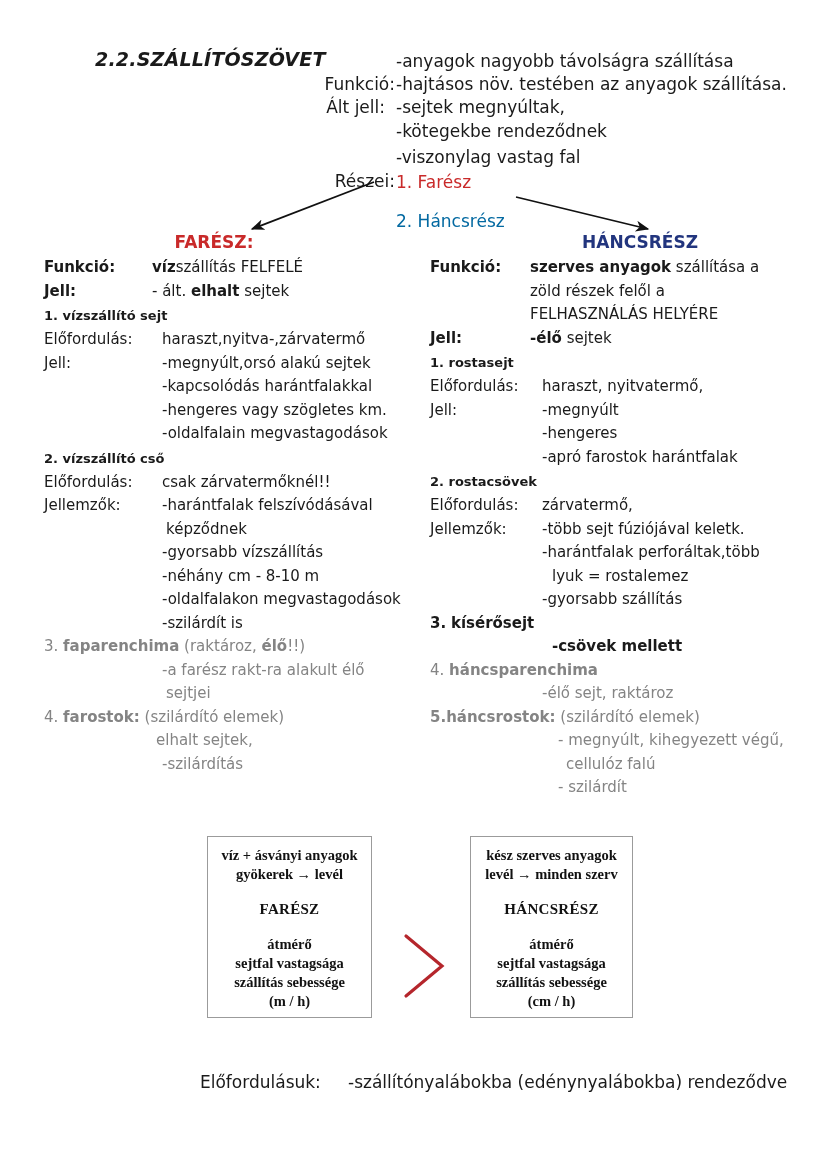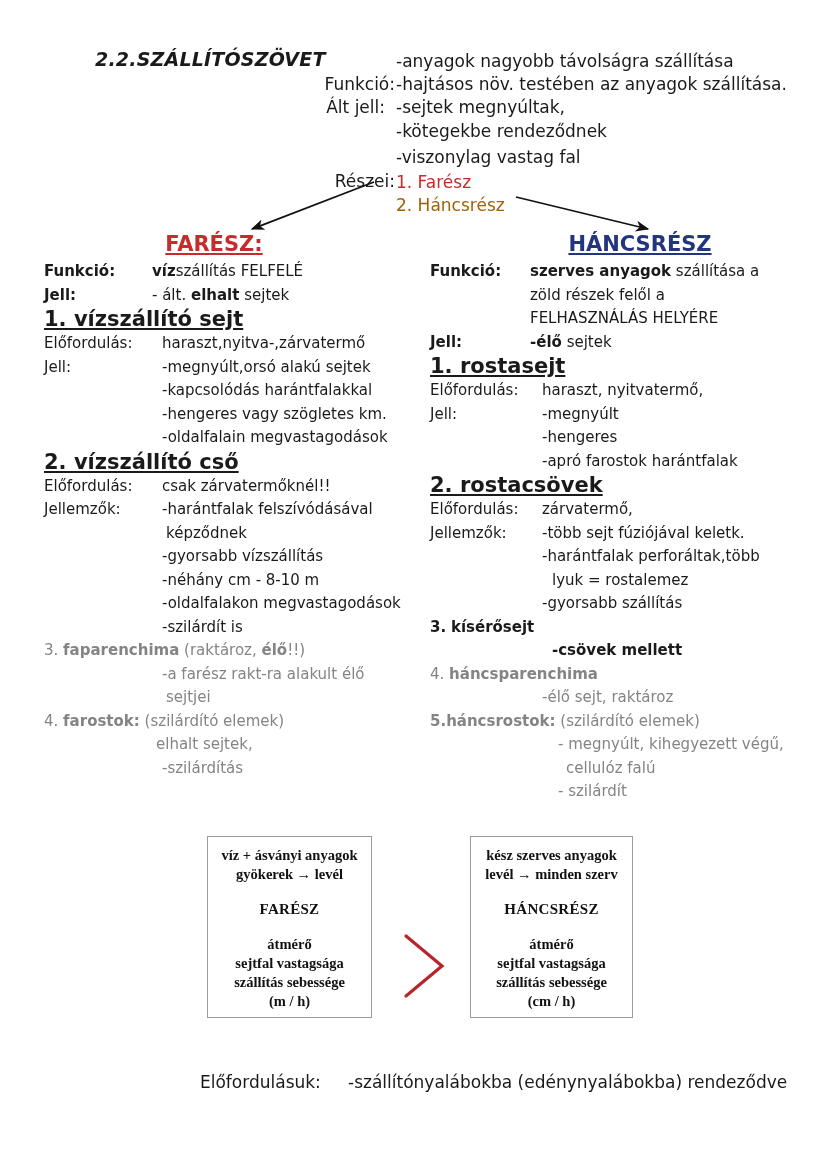--- a/index.html
+++ b/index.html
@@ -28,32 +28,32 @@
   #label-altjell{left:275px; top:97px;}
   #label-reszei{left:285px; top:171px;}
 
   .hdr-val{font-size:17px;left:396px;}
   #hv0{top:51px;}
   #hv1{top:74px;}
   #hv2{top:97px;}
   #hv3{top:121px;}
   #hv4{top:147px;}
   #hv5{top:172px;color:#c92a2a;}
-  #hv6{top:195px;color:#a16207;}
+  #hv6{top:211px;color:#0369a1;}
 
   
   #arrows{position:absolute;left:0;top:0;width:828px;height:1171px;pointer-events:none;}
 
   
   .col{position:absolute;top:232px;}
   #col-left{left:44px;width:380px;}
   #col-right{left:430px;width:390px;}
 
   .col-head{
-    font-size:21px;font-weight:bold;text-decoration:underline;
+    font-size:17px;font-weight:bold;
     text-align:center;margin:0 0 4px 0;
   }
   #head-faresz{color:#c92a2a;margin-left:-40px;}
   #head-hancsresz{color:#22357e;margin-left:30px;}
 
   .row{
     font-size:15px;line-height:23.5px;
     position:relative;white-space:nowrap;
   }
   .row .k{display:inline-block;font-weight:bold;}
@@ -64,21 +64,21 @@
   
   #col-left  .w1 .k{width:108px;}
   #col-left  .w2 .k{width:118px;}
   #col-right .w1 .k{width:100px;}
   #col-right .w2 .k{width:112px;}
   .ind-b{padding-left:118px;}
   .ind-c{padding-left:100px;}
   .ind-d{padding-left:112px;}
   .ind-e{padding-left:122px;}
   .ind-f{padding-left:128px;}
-  .sec{font-size:21px;font-weight:bold;text-decoration:underline;line-height:25px;}
+  .sec{font-size:13px;font-weight:bold;line-height:25px;}
 
   
   .cmpbox{
     position:absolute;
     border:1px solid #9b9b9b;
     font-family:"Liberation Serif", serif;
     font-weight:bold;
     font-size:14.5px;
     line-height:19px;
     text-align:center;

